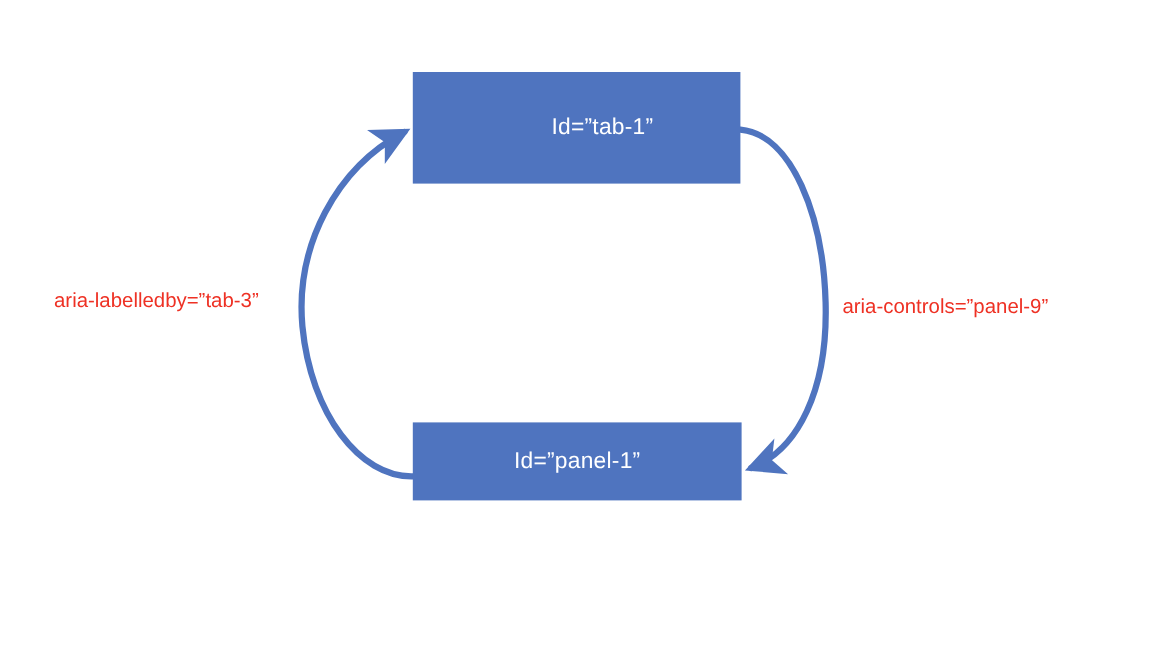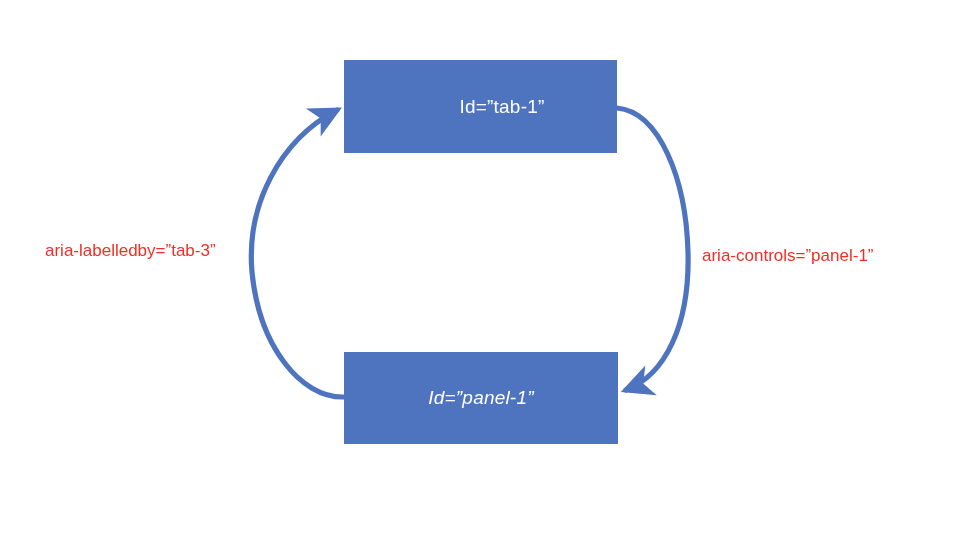--- a/index.html
+++ b/index.html
@@ -35,22 +35,21 @@
     left: 344px;
     top: 60px;
     width: 273px;
     height: 93px;
     padding-left: 43px;
   }
   #node-panel {
     left: 344px;
     top: 352px;
     width: 274px;
-    height: 92px;
-    font-style: italic;
+    height: 65px;
   }
   .edge-layer {
     position: absolute;
     left: 0;
     top: 0;
     width: 960px;
     height: 540px;
     z-index: 2;
   }
   .annotation {
@@ -93,15 +92,15 @@
   <div class="node-box" id="node-tab">
     <span>Id=”tab-1”</span>
   </div>
 
   <div class="node-box" id="node-panel">
     <span>Id=”panel-1”</span>
   </div>
 
   <div class="annotation" id="annotation-left">aria-labelledby=”tab-3”</div>
 
-  <div class="annotation" id="annotation-right">aria-controls=”panel-1”</div>
+  <div class="annotation" id="annotation-right">aria-controls=”panel-9”</div>
 
 </div>
 
 </body></html>

